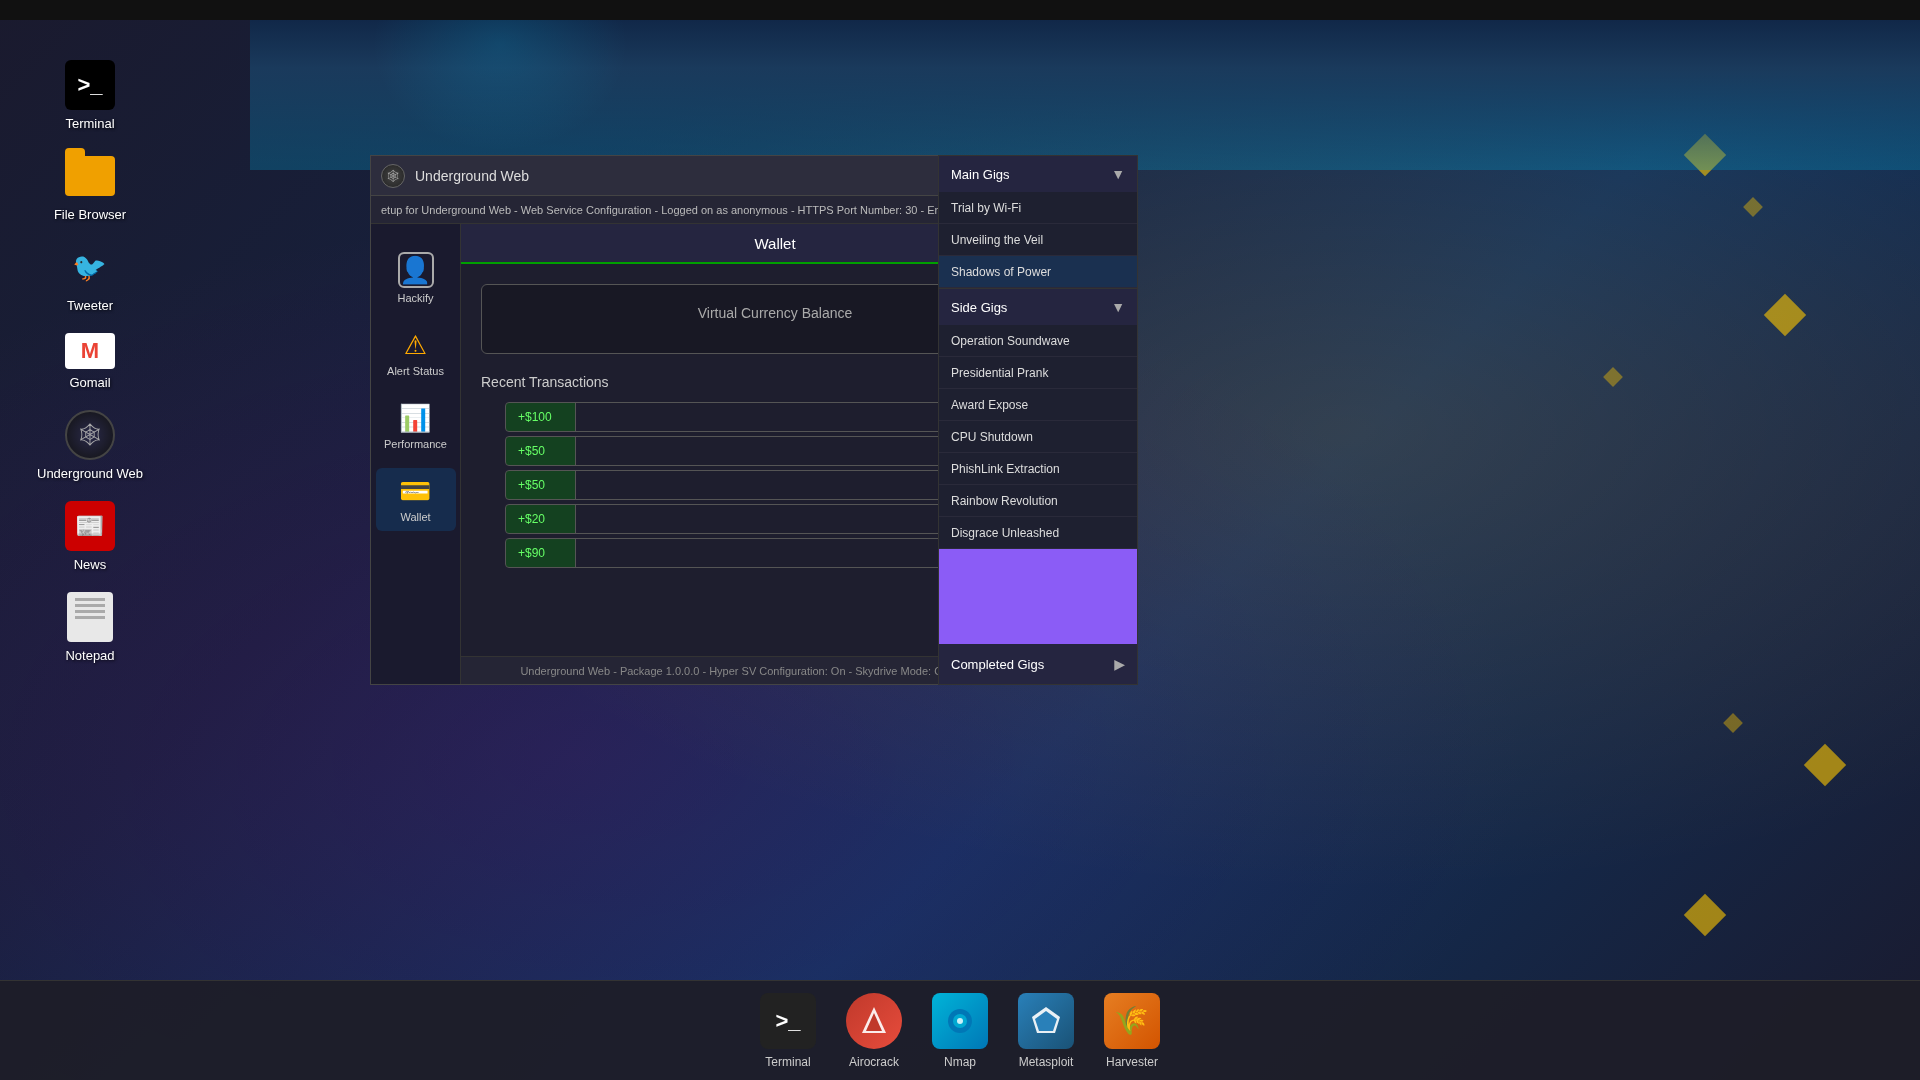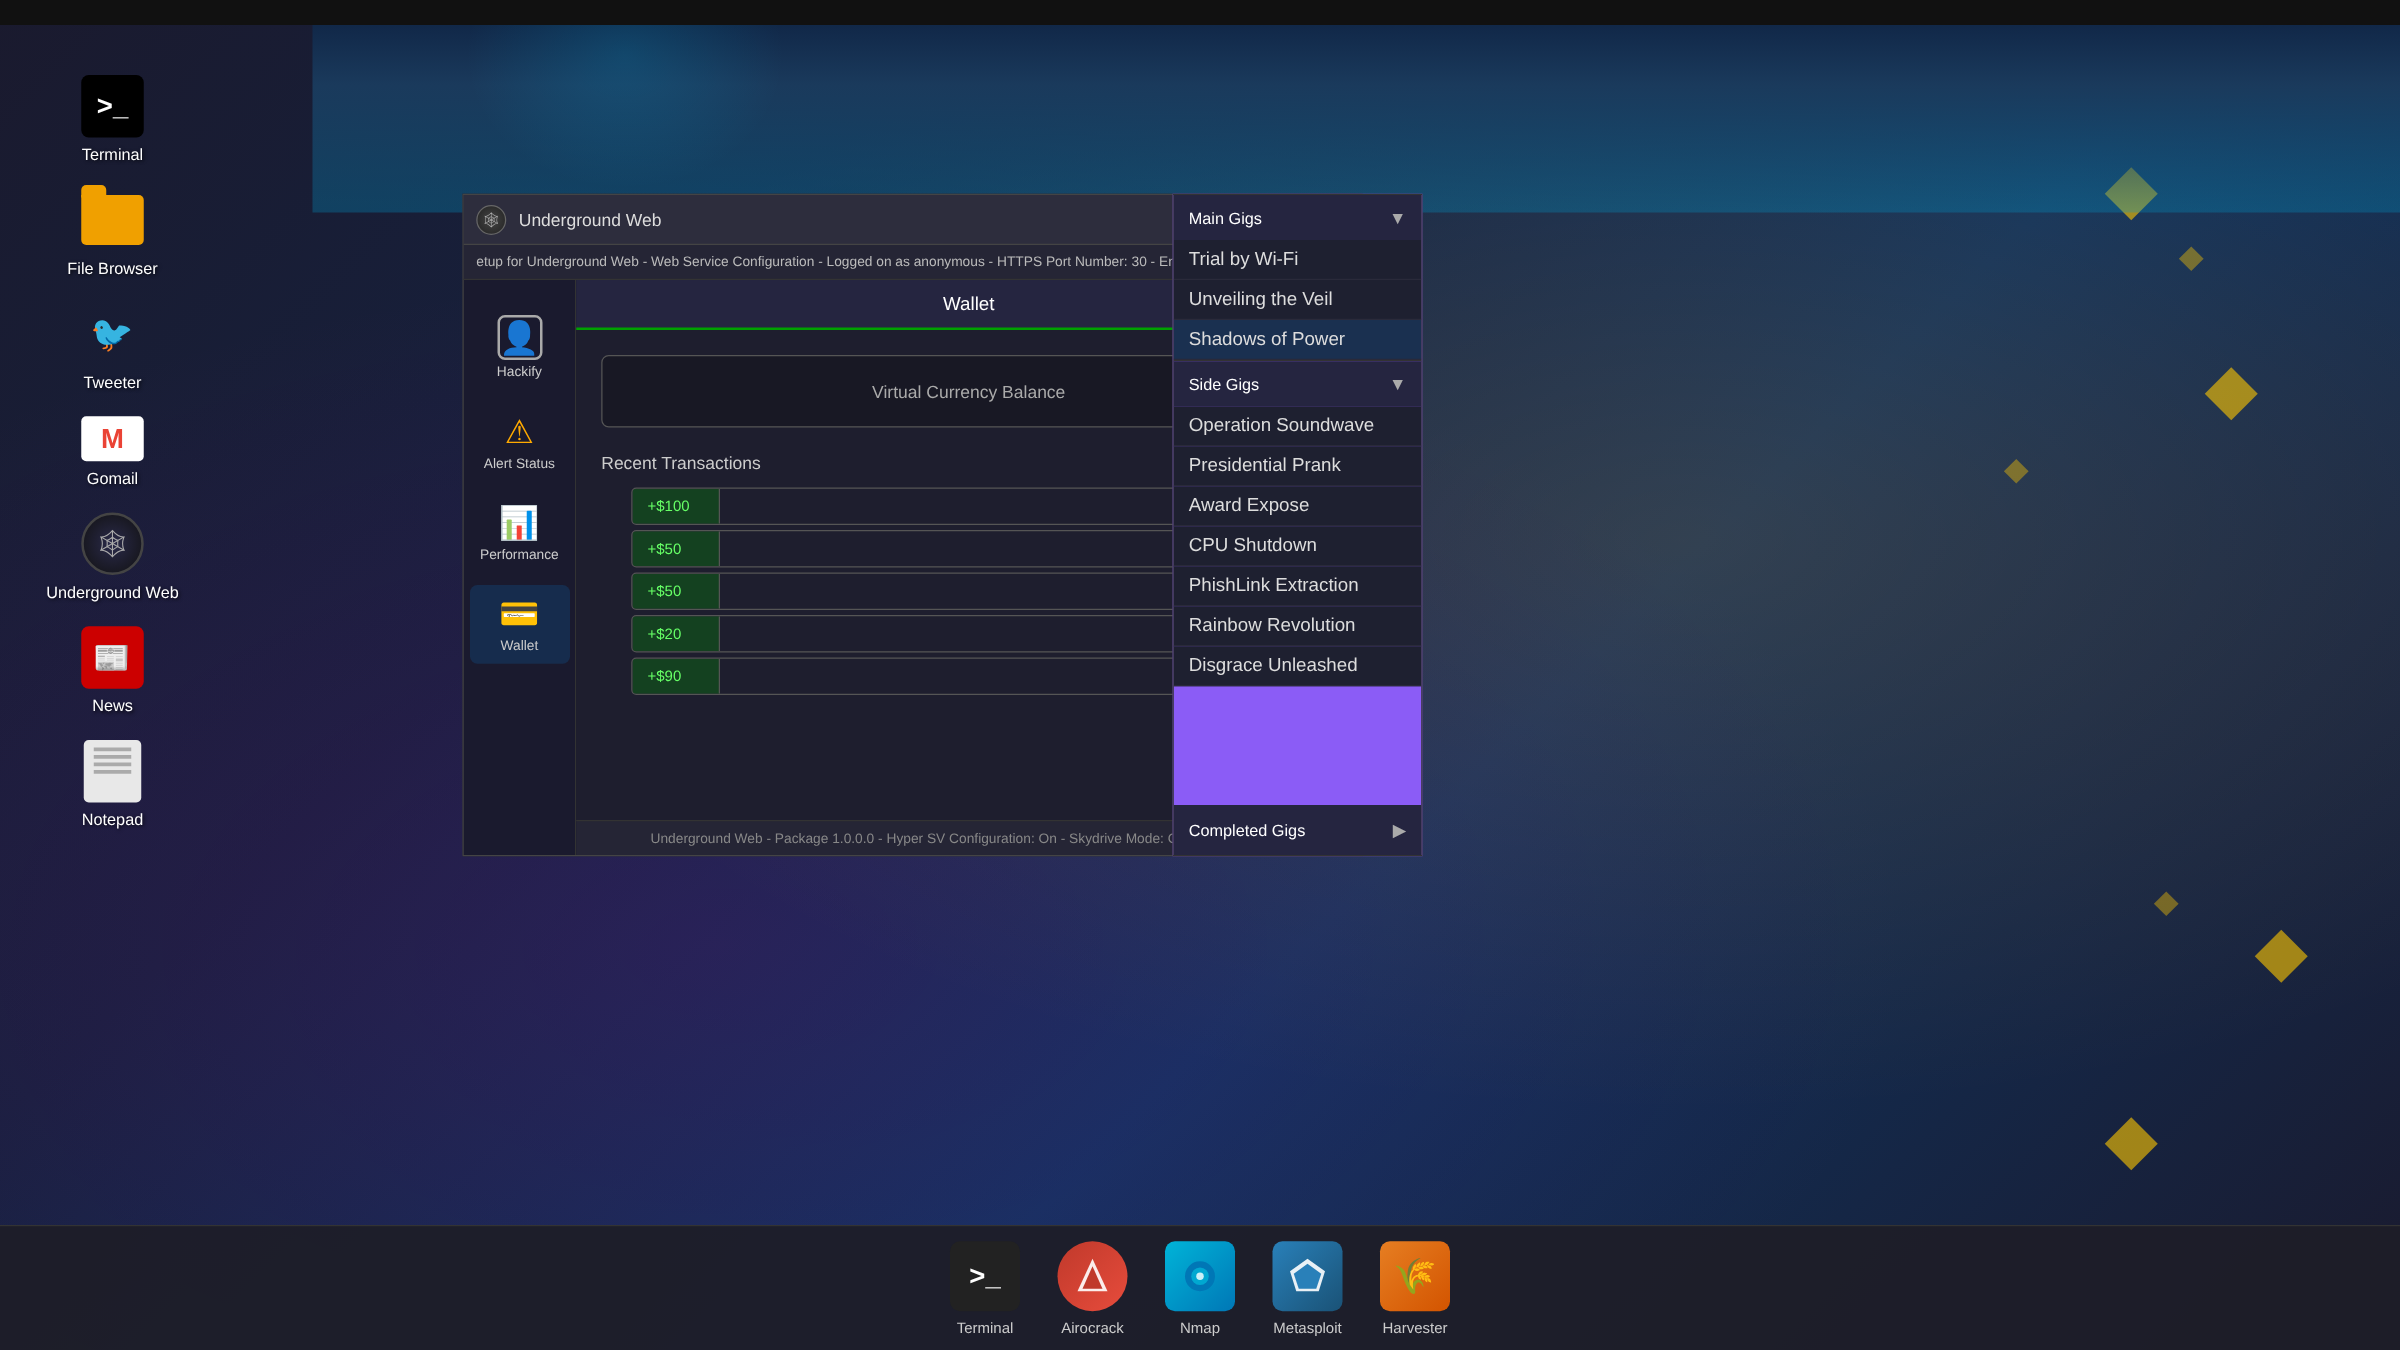--- a/index.html
+++ b/index.html
@@ -376,20 +376,21 @@
       border-radius: 6px;
       padding: 20px;
       text-align: center;
       margin-bottom: 20px;
       background: rgba(0,0,0,0.2);
     }
 
     .balance-label {
       color: #aaa;
       font-size: 14px;
+      margin-bottom: 12px;
     }
 
     .balance-amount {
       color: #fff;
       font-size: 32px;
       font-weight: bold;
     }
 
     .transactions-title {
       color: #ccc;
@@ -485,21 +486,21 @@
       display: flex;
       align-items: center;
       padding: 0 12px;
       border-bottom: 1px solid #2a2a3a;
       cursor: pointer;
       background: #1e2030;
     }
 
     .gig-item-label {
       color: #ddd;
-      font-size: 15px;
+      font-size: 12px;
     }
 
     .gig-item.active { background: #1a3050; }
 
     .completed-section {
       height: 40px;
       background: #252540;
       display: flex;
       align-items: center;
       justify-content: space-between;

